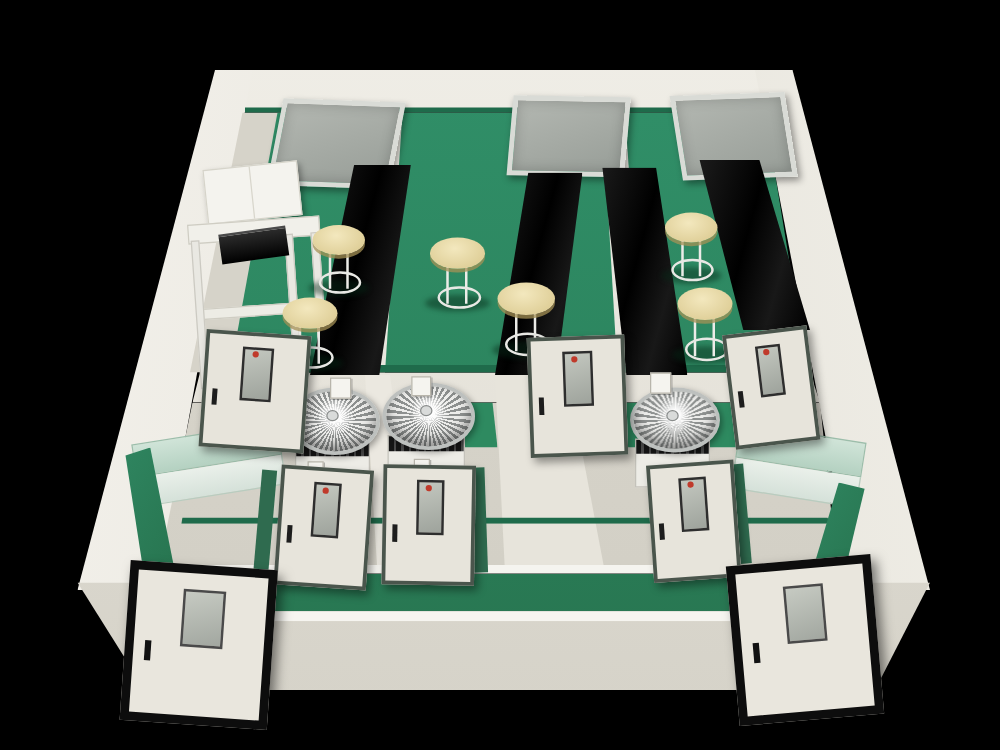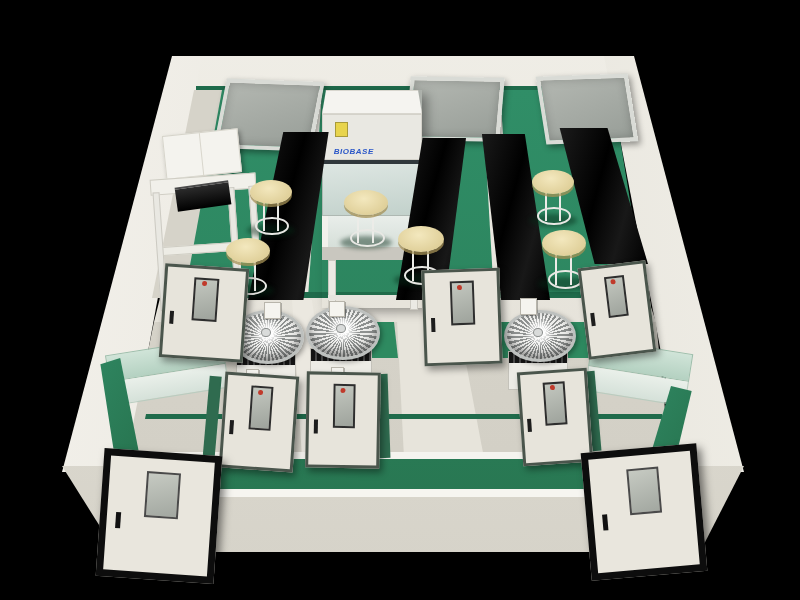--- a/index.html
+++ b/index.html
@@ -158,35 +158,20 @@
       <div class="line"></div>
     </div>
       <div class="item table" style="left: 154px; top: 176px; width: 104px; height: 130px; transform: rotate(-4deg);">
       <div class="top"></div>
       <div class="shelf"></div>
       <div class="leg" style="left:2%"></div>
       <div class="leg" style="left:74%"></div>
       <div class="leg" style="left:94%;height:70%"></div>
     </div>
       <div class="item instrument" style="left: 176px; top: 184px; width: 54px; height: 22px; transform: rotate(-8deg);"></div>
-      <div class="item bsc" style="left: 322px; top: 90px; width: 100px; height: 218px;">
-      <div class="cap"></div>
-      <div class="head">
-        <div class="sticker"></div>
-        <div class="brand">BIOBASE</div>
-      </div>
-      <div class="sash"></div>
-      <div class="inner"></div>
-      <div class="baseband"></div>
-      <div class="legs">
-        <div class="leg" style="left:6%"></div>
-        <div class="leg" style="left:88%"></div>
-        <div class="bar"></div>
-      </div>
-    </div>
       <div class="item bench" style="left: 248px; top: 132px; width: 84px; height: 168px; clip-path: polygon(42% 0px, 96% 0px, 66% 100%, 0px 100%);"></div>
       <div class="item bench" style="left: 396px; top: 138px; width: 70px; height: 162px; clip-path: polygon(38% 0px, 100% 0px, 70% 100%, 0px 100%);"></div>
       <div class="item bench" style="left: 476px; top: 134px; width: 74px; height: 166px; clip-path: polygon(8% 0px, 66% 0px, 100% 100%, 34% 100%);"></div>
       <div class="item bench" style="left: 556px; top: 128px; width: 92px; height: 136px; clip-path: polygon(4% 0px, 56% 0px, 100% 100%, 42% 100%);"></div>
       <div class="item stool" style="left: 250px; top: 180px; width: 42px; height: 58px;">
       <div class="shadow"></div>
       <div class="leg" style="left:30%"></div>
       <div class="leg" style="left:64%"></div>
       <div class="ring"></div>
       <div class="seat"></div>

